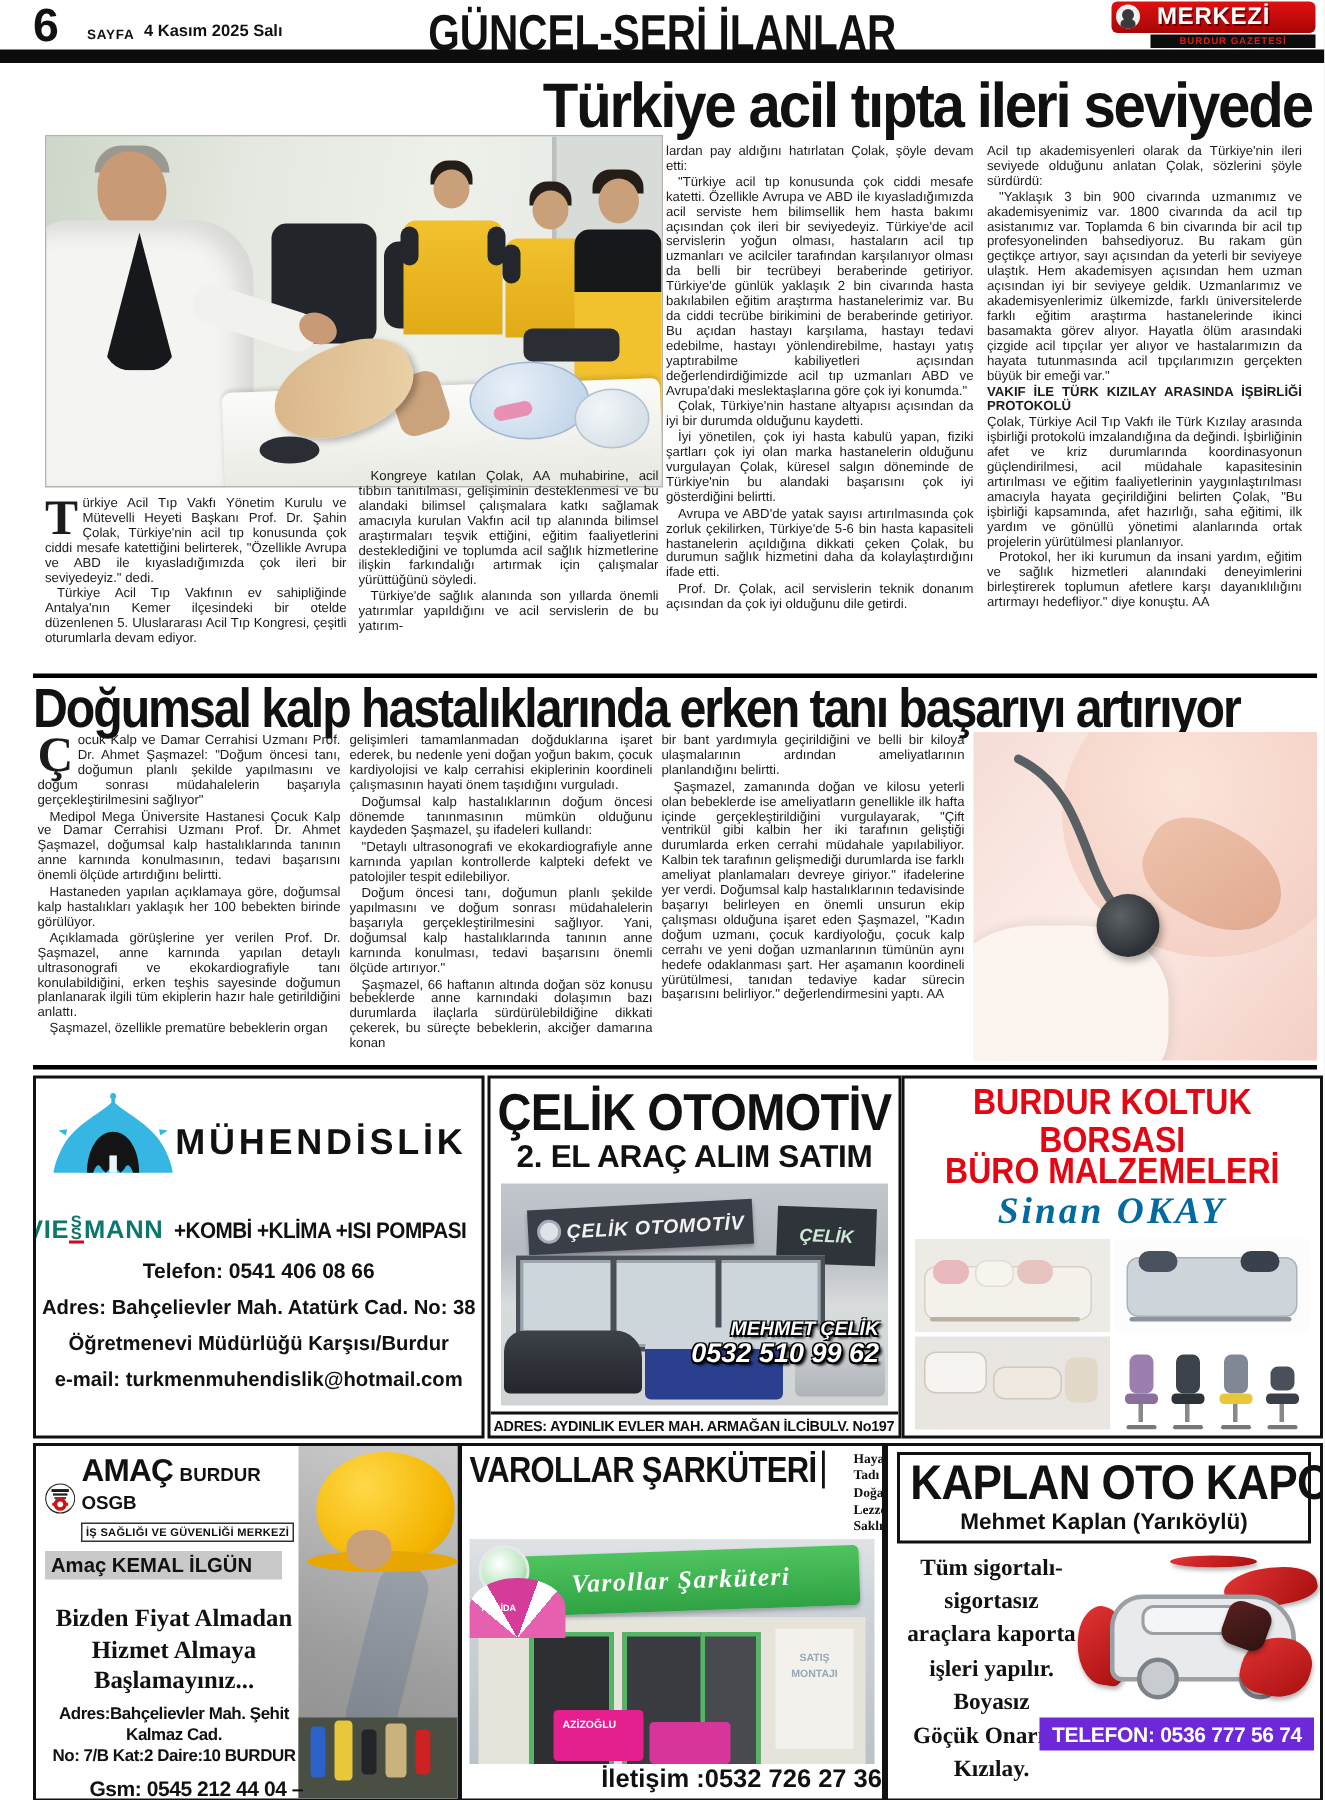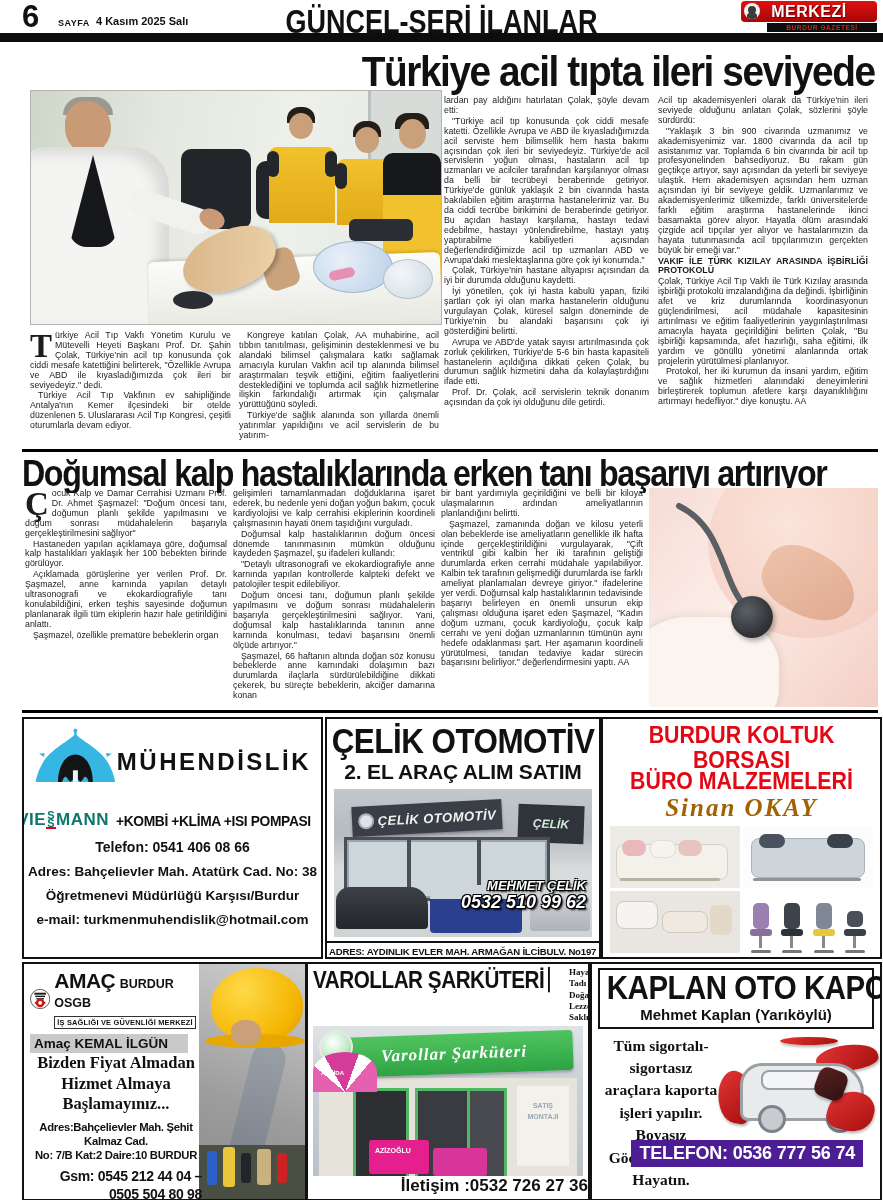--- a/index.html
+++ b/index.html
@@ -119,21 +119,21 @@
         text-shadow:-1px -1px 0 #000,1px -1px 0 #000,-1px 1px 0 #000,1px 1px 0 #000,2px 2px 2px #000;}
   .ce-name{font-size:13px;line-height:1.05;font-style:italic;}
   .ce-phone{font-size:18px;line-height:1.15;font-style:italic;}
   .ce-addr{border-top:2px solid #111;margin-top:4px;padding:3px 2px;text-align:center;
         font-size:9.6px;font-weight:900;letter-spacing:-.2px;white-space:nowrap;}
 
   
   .ko-red{color:#e30613;text-align:center;font-weight:900;}
   .ko-l1{font-size:22px;line-height:1.05;margin-top:3px;transform:scale(.97,1.1);transform-origin:center top;}
   .ko-l2{font-size:22px;line-height:1.1;transform:scale(.97,1.1);transform-origin:center top;}
-  .ko-name{color:#a16207;text-align:center;font-family:"Liberation Serif",serif;font-style:italic;
+  .ko-name{color:#0369a1;text-align:center;font-family:"Liberation Serif",serif;font-style:italic;
         font-weight:700;font-size:25px;letter-spacing:2px;line-height:1.1;margin-top:2px;}
   .ko-grid{display:grid;grid-template-columns:1fr 1fr;gap:3px;margin:4px 7px 0 7px;}
   .ko-pic{height:62px;position:relative;overflow:hidden;}
   .sofa-body{position:absolute;border-radius:8px;}
   .chair-row{display:flex;align-items:flex-end;justify-content:space-around;height:100%;padding:2px;}
   .mini-chair{position:relative;width:24px;height:52px;}
   .mc-back{position:absolute;top:0;left:4px;width:16px;height:26px;border-radius:5px;}
   .mc-seat{position:absolute;top:26px;left:1px;width:22px;height:7px;border-radius:3px;}
   .mc-stem{position:absolute;top:33px;left:10px;width:3px;height:12px;background:#888;}
   .mc-base{position:absolute;bottom:2px;left:2px;width:20px;height:3px;border-radius:2px;background:#777;}
@@ -149,21 +149,21 @@
         border-radius:16px;transform:rotate(14deg);}
   .glove{position:absolute;right:44px;top:56px;width:30px;height:26px;border-radius:45%;background:#caa07a;}
   .toolbelt{position:absolute;right:0;bottom:0;width:106px;height:54px;background:#494f43;}
   .tool{position:absolute;border-radius:3px;}
   .am-left{position:relative;width:172px;padding:5px 0 0 6px;}
   .am-logo-row{display:flex;align-items:center;gap:4px;}
   .am-brand1{font-size:21px;font-weight:900;letter-spacing:-.5px;}
   .am-brand2{font-size:12.5px;font-weight:900;}
   .am-sub{font-size:7.4px;font-weight:700;border:1px solid #333;padding:1px 2px;margin-top:1px;display:inline-block;letter-spacing:.2px;}
   .am-owner{background:#c9c9c9;margin-top:5px;padding:2px 4px;font-size:13.5px;font-weight:700;width:150px;}
-  .am-slogan{font-family:"Liberation Serif",serif;font-weight:700;font-size:16.5px;text-align:center;line-height:1.25;margin-top:0;}
+  .am-slogan{font-family:"Liberation Serif",serif;font-weight:700;font-size:16.5px;text-align:center;line-height:1.25;margin-top:16px;}
   .am-addr{font-size:11.3px;font-weight:700;text-align:center;margin-top:5px;line-height:1.25;letter-spacing:-.3px;}
   .am-contact{font-size:14px;font-weight:700;text-align:right;margin-top:5px;line-height:1.3;letter-spacing:-.3px;}
 
   
   .va-head{display:flex;align-items:flex-start;padding:3px 4px 0 5px;gap:4px;}
   .va-title{font-size:22px;font-weight:900;letter-spacing:-.5px;white-space:nowrap;
         transform:scale(.94,1.1);transform-origin:left top;line-height:1.05;border-right:2px solid #111;padding-right:4px;}
   .va-tags{font-size:9px;font-weight:700;line-height:1.25;font-family:"Liberation Serif",serif;}
   .va-photo{position:relative;margin:3px 5px 0 5px;height:150px;overflow:hidden;
         background:linear-gradient(#dfe3e6 0%,#cdd3d8 30%,#b9c2c8 100%);}
@@ -192,22 +192,22 @@
   .ka-text{width:122px;padding-left:8px;font-family:"Liberation Serif",serif;font-weight:700;
         font-size:15.5px;line-height:1.45;text-align:center;}
   .ka-imgwrap{position:relative;flex:1;height:128px;}
   .ka-carbody{position:absolute;left:18px;top:28px;width:118px;height:52px;border:3px solid #9aa0a4;
         border-radius:22px 30px 8px 8px;background:#e8eaec;}
   .ka-carbody:before{content:"";position:absolute;left:18px;top:4px;width:70px;height:16px;
         border:2px solid #9aa0a4;border-radius:8px;background:#f4f5f6;}
   .ka-wheel{position:absolute;width:22px;height:22px;border-radius:50%;background:#c8ccd0;border:3px solid #7c8288;}
   .ka-red{position:absolute;background:linear-gradient(135deg,#e23434,#a80f0f);border-radius:8px;
         box-shadow:1px 2px 3px rgba(0,0,0,.3);}
-  .ka-phone{position:absolute;right:17px;bottom:-4px;background:#4c1d95;color:#fff;font-weight:900;
-        font-size:18px;padding:3px 8px;letter-spacing:-.2px;white-space:nowrap;}
+  .ka-phone{position:absolute;right:4px;bottom:-4px;background:#6d28d9;color:#fff;font-weight:900;
+        font-size:14px;padding:3px 8px;letter-spacing:-.2px;white-space:nowrap;}
 </style>
 </head>
 <body>
 
 <div class="page">
 
   <div class="abs pagenum">6</div>
   <div class="abs pagelabel">SAYFA</div>
   <div class="abs pagedate">4 Kasım 2025 Salı</div>
   <div class="abs section-title">GÜNCEL-SERİ İLANLAR</div>
@@ -265,21 +265,21 @@
     <div class="abs ambu2"></div>
     <div class="abs pinktube"></div>
     <div class="abs darkitem" style="left:318px;top:128px;width:64px;height:22px;"></div>
     <div class="abs darkitem" style="left:142px;top:200px;width:40px;height:18px;border-radius:50%;"></div>
   </div>
 
   <div class="col" style="left:30px;top:331px;width:201px;height:114px;">
     <p class="noind"><span class="dropcap">T</span><span>ürkiye Acil Tıp Vakfı Yönetim Kurulu ve Mütevelli Heyeti Başkanı Prof. Dr. Şahin Çolak, Türkiye'nin acil tıp konusunda çok ciddi mesafe katettiğini belirterek, "Özellikle Avrupa ve ABD ile kıyasladığımızda çok ileri bir seviyedeyiz." dedi.</span></p>
     <p>Türkiye Acil Tıp Vakfının ev sahipliğinde Antalya'nın Kemer ilçesindeki bir otelde düzenlenen 5. Uluslararası Acil Tıp Kongresi, çeşitli oturumlarla devam ediyor.</p>
   </div>
-  <div class="col" style="left:239px;top:331px;width:200px;height:114px;">
+  <div class="col" style="left:239px;top:313px;width:200px;height:114px;">
     <p>Kongreye katılan Çolak, AA muhabirine, acil tıbbın tanıtılması, gelişiminin desteklenmesi ve bu alandaki bilimsel çalışmalara katkı sağlamak amacıyla kurulan Vakfın acil tıp alanında bilimsel araştırmaları teşvik ettiğini, eğitim faaliyetlerini desteklediğini ve toplumda acil sağlık hizmetlerine ilişkin farkındalığı artırmak için çalışmalar yürüttüğünü söyledi.</p>
     <p>Türkiye'de sağlık alanında son yıllarda önemli yatırımlar yapıldığını ve acil servislerin de bu yatırım-</p>
   </div>
   <div class="col" style="left:444px;top:96px;width:205px;height:351px;">
     <p class="noind">lardan pay aldığını hatırlatan Çolak, şöyle devam etti:</p>
     <p>"Türkiye acil tıp konusunda çok ciddi mesafe katetti. Özellikle Avrupa ve ABD ile kıyasladığımızda acil serviste hem bilimsellik hem hasta bakımı açısından çok ileri bir seviyedeyiz. Türkiye'de acil servislerin yoğun olması, hastaların acil tıp uzmanları ve acilciler tarafından karşılanıyor olması da belli bir tecrübeyi beraberinde getiriyor. Türkiye'de günlük yaklaşık 2 bin civarında hasta bakılabilen eğitim araştırma hastanelerimiz var. Bu da ciddi tecrübe birikimini de beraberinde getiriyor. Bu açıdan hastayı karşılama, hastayı tedavi edebilme, hastayı yönlendirebilme, hastayı yatış yaptırabilme kabiliyetleri açısından değerlendirdiğimizde acil tıp uzmanları ABD ve Avrupa'daki meslektaşlarına göre çok iyi konumda."</p>
     <p>Çolak, Türkiye'nin hastane altyapısı açısından da iyi bir durumda olduğunu kaydetti.</p>
     <p>İyi yönetilen, çok iyi hasta kabulü yapan, fiziki şartları çok iyi olan marka hastanelerin olduğunu vurgulayan Çolak, küresel salgın döneminde de Türkiye'nin bu alandaki başarısını çok iyi gösterdiğini belirtti.</p>
     <p>Avrupa ve ABD'de yatak sayısı artırılmasında çok zorluk çekilirken, Türkiye'de 5-6 bin hasta kapasiteli hastanelerin açıldığına dikkati çeken Çolak, bu durumun sağlık hizmetini daha da kolaylaştırdığını ifade etti.</p>
     <p>Prof. Dr. Çolak, acil servislerin teknik donanım açısından da çok iyi olduğunu dile getirdi.</p>
@@ -291,20 +291,21 @@
     <p class="noind">Çolak, Türkiye Acil Tıp Vakfı ile Türk Kızılay arasında işbirliği protokolü imzalandığına da değindi. İşbirliğinin afet ve kriz durumlarında koordinasyonun güçlendirilmesi, acil müdahale kapasitesinin artırılması ve eğitim faaliyetlerinin yaygınlaştırılması amacıyla hayata geçirildiğini belirten Çolak, "Bu işbirliği kapsamında, afet hazırlığı, saha eğitimi, ilk yardım ve gönüllü yönetimi alanlarında ortak projelerin yürütülmesi planlanıyor.</p>
     <p>Protokol, her iki kurumun da insani yardım, eğitim ve sağlık hizmetleri alanındaki deneyimlerini birleştirerek toplumun afetlere karşı dayanıklılığını artırmayı hedefliyor." diye konuştu. AA</p>
   </div>
 
   <div class="abs divider" style="top:449px;"></div>
 
   <div class="abs hl2">Doğumsal kalp hastalıklarında erken tanı başarıyı artırıyor</div>
 
   <div class="col" style="left:25px;top:489px;width:202px;height:217px;">
     <p class="noind"><span class="dropcap">Ç</span><span>ocuk Kalp ve Damar Cerrahisi Uzmanı Prof. Dr. Ahmet Şaşmazel: "Doğum öncesi tanı, doğumun planlı şekilde yapılmasını ve doğum sonrası müdahalelerin başarıyla gerçekleştirilmesini sağlıyor"</span></p>
+    <p>Medipol Mega Üniversite Hastanesi Çocuk Kalp ve Damar Cerrahisi Uzmanı Prof. Dr. Ahmet Şaşmazel, doğumsal kalp hastalıklarında tanının anne karnında konulmasının, tedavi başarısını önemli ölçüde artırdığını belirtti.</p>
     <p>Hastaneden yapılan açıklamaya göre, doğumsal kalp hastalıkları yaklaşık her 100 bebekten birinde görülüyor.</p>
     <p>Açıklamada görüşlerine yer verilen Prof. Dr. Şaşmazel, anne karnında yapılan detaylı ultrasonografi ve ekokardiografiyle tanı konulabildiğini, erken teşhis sayesinde doğumun planlanarak ilgili tüm ekiplerin hazır hale getirildiğini anlattı.</p>
     <p>Şaşmazel, özellikle prematüre bebeklerin organ</p>
   </div>
   <div class="col" style="left:233px;top:489px;width:202px;height:217px;">
     <p class="noind">gelişimleri tamamlanmadan doğduklarına işaret ederek, bu nedenle yeni doğan yoğun bakım, çocuk kardiyolojisi ve kalp cerrahisi ekiplerinin koordineli çalışmasının hayati önem taşıdığını vurguladı.</p>
     <p>Doğumsal kalp hastalıklarının doğum öncesi dönemde tanınmasının mümkün olduğunu kaydeden Şaşmazel, şu ifadeleri kullandı:</p>
     <p>"Detaylı ultrasonografi ve ekokardiografiyle anne karnında yapılan kontrollerde kalpteki defekt ve patolojiler tespit edilebiliyor.</p>
     <p>Doğum öncesi tanı, doğumun planlı şekilde yapılmasını ve doğum sonrası müdahalelerin başarıyla gerçekleştirilmesini sağlıyor. Yani, doğumsal kalp hastalıklarında tanının anne karnında konulması, tedavi başarısını önemli ölçüde artırıyor."</p>
     <p>Şaşmazel, 66 haftanın altında doğan söz konusu bebeklerde anne karnındaki dolaşımın bazı durumlarda ilaçlarla sürdürülebildiğine dikkati çekerek, bu süreçte bebeklerin, akciğer damarına konan</p>
@@ -524,21 +525,21 @@
       <div class="ka-title">KAPLAN OTO KAPORTA</div>
       <div class="ka-sub">Mehmet Kaplan (Yarıköylü)</div>
     </div>
     <div class="ka-mid">
       <div class="ka-text">
         <div>Tüm sigortalı-sigortasız</div>
         <div>araçlara kaporta</div>
         <div>işleri yapılır.</div>
         <div>Boyasız</div>
         <div>Göçük Onarımı</div>
-        <div>Hayatın.</div>
+        <div>Kızılay.</div>
       </div>
       <div class="ka-imgwrap">
         <div class="ka-red" style="left:58px;top:2px;width:58px;height:8px;border-radius:50%;"></div>
         <div class="ka-red" style="right:2px;top:10px;width:62px;height:26px;transform:rotate(-12deg);border-radius:40% 60% 30% 50%;"></div>
         <div class="ka-red" style="left:-4px;top:36px;width:34px;height:52px;border-radius:40% 60% 20% 60%;transform:rotate(8deg);"></div>
         <div class="ka-carbody"></div>
         <div class="ka-wheel" style="left:36px;top:70px;"></div>
         <div class="ka-wheel" style="left:104px;top:70px;"></div>
         <div class="ka-red" style="right:6px;top:56px;width:46px;height:40px;border-radius:60% 40% 50% 30%;transform:rotate(14deg);"></div>
         <div class="ka-red" style="right:34px;top:34px;width:30px;height:30px;transform:rotate(20deg);border-radius:30%;background:linear-gradient(135deg,#5a2020,#2e1212);"></div>

